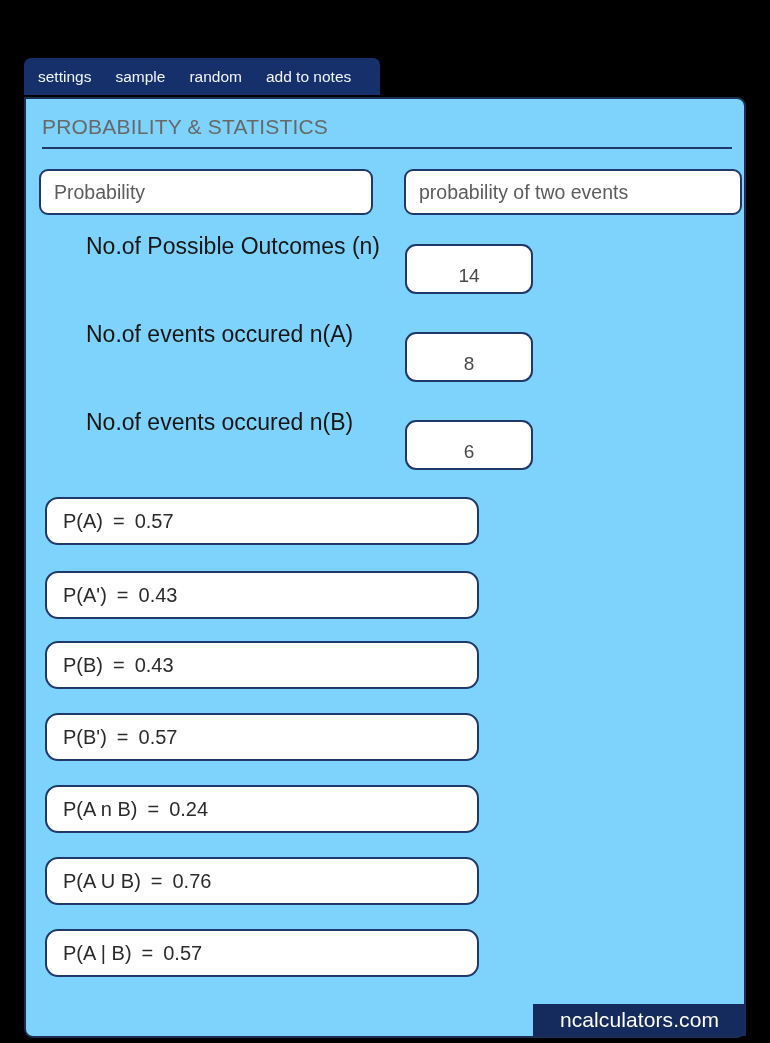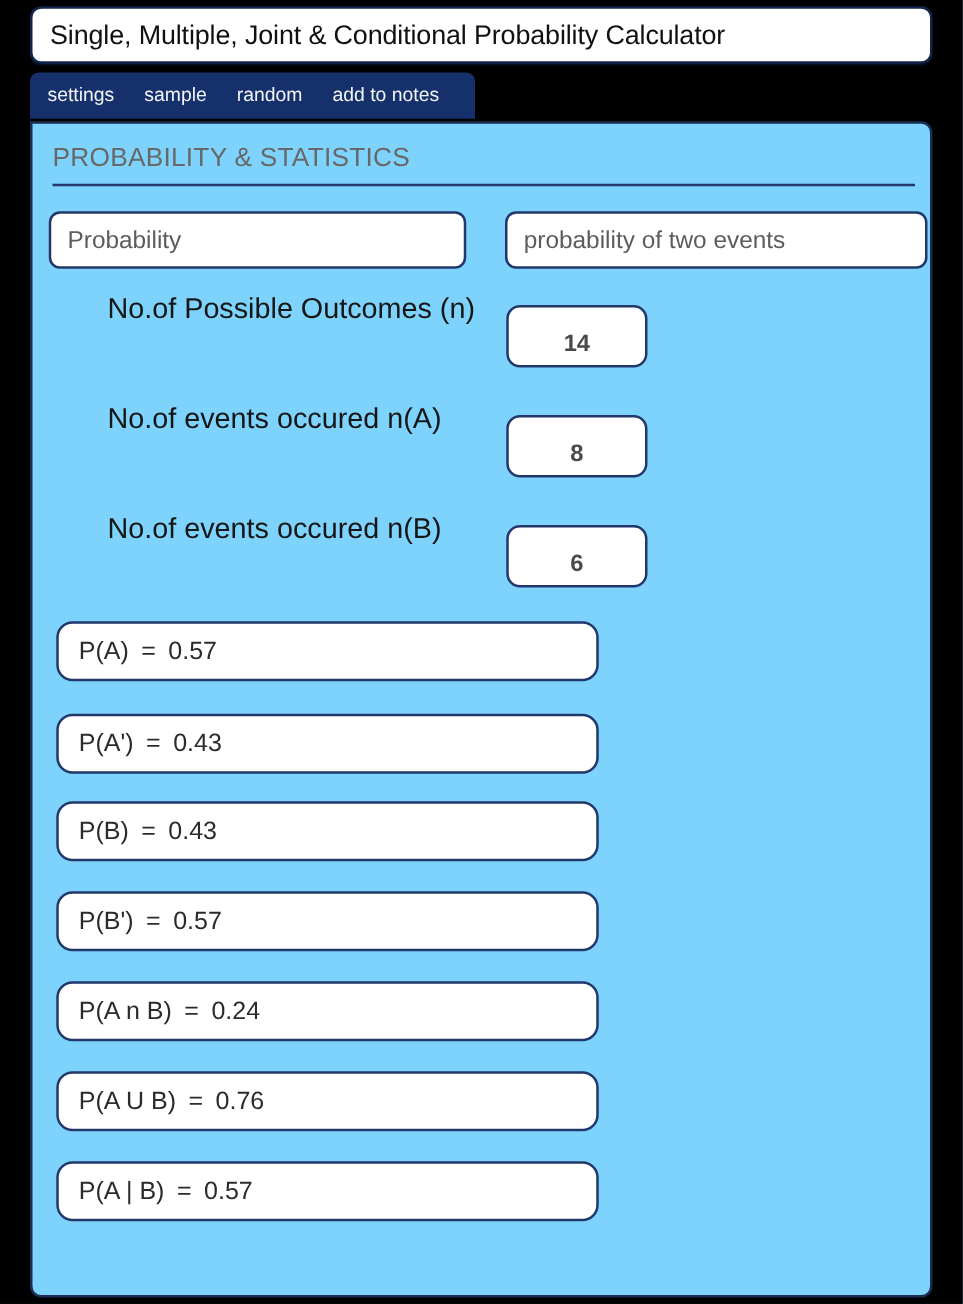--- a/index.html
+++ b/index.html
@@ -112,31 +112,30 @@
     position: absolute;
     left: 60px;
     width: 300px;
     font-size: 23px;
     line-height: 1.32;
     color: #161616;
   }
   .num-box {
     position: absolute;
     left: 379px;
-    width: 113px;
+    width: 128px;
     height: 50px;
     background: #ffffff;
     border: 2px solid #22376a;
     border-radius: 11px;
     display: flex;
     align-items: flex-end;
     justify-content: center;
     padding-bottom: 5px;
     cursor: text;
-    font-weight: bold;
   }
   .num-box .num-val {
     font-size: 19px;
     color: #4a4a4a;
   }
 
   #row-n   { top: 130px; }
   #row-na  { top: 218px; }
   #row-nb  { top: 306px; }
   .input-row .input-label { top: 2px; }
@@ -180,23 +179,20 @@
     font-size: 21px;
     color: #ffffff;
     letter-spacing: 0.1px;
   }
 </style>
 </head>
 <body>
 
 <div id="app">
 
-  <div class="titlebar">
-    <span class="titlebar-text">Single, Multiple, Joint &amp; Conditional Probability Calculator</span>
-  </div>
 
   <div class="tabbar">
     <span class="tab">settings</span>
     <span class="tab">sample</span>
     <span class="tab">random</span>
     <span class="tab">add to notes</span>
   </div>
 
   <div class="card">
 
@@ -268,14 +264,17 @@
     </div>
 
     <div class="result-row" style="top:830px">
       <span class="res-label">P(A | B)</span>
       <span class="res-eq">=</span>
       <span class="res-value">0.57</span>
     </div>
 
   </div>
 
+  <div class="footer-badge">
+    <span class="brand">ncalculators.com</span>
+  </div>
 
 </div>
 
 </body></html>

